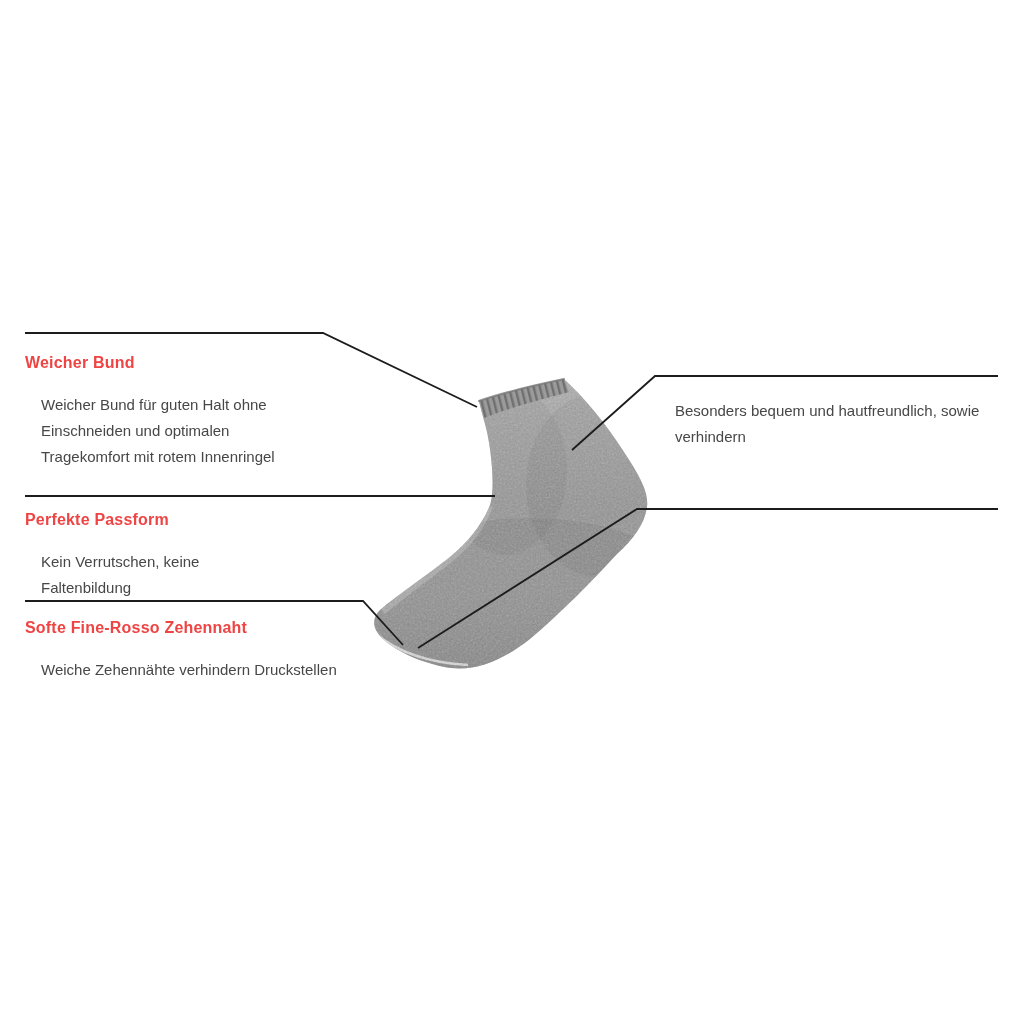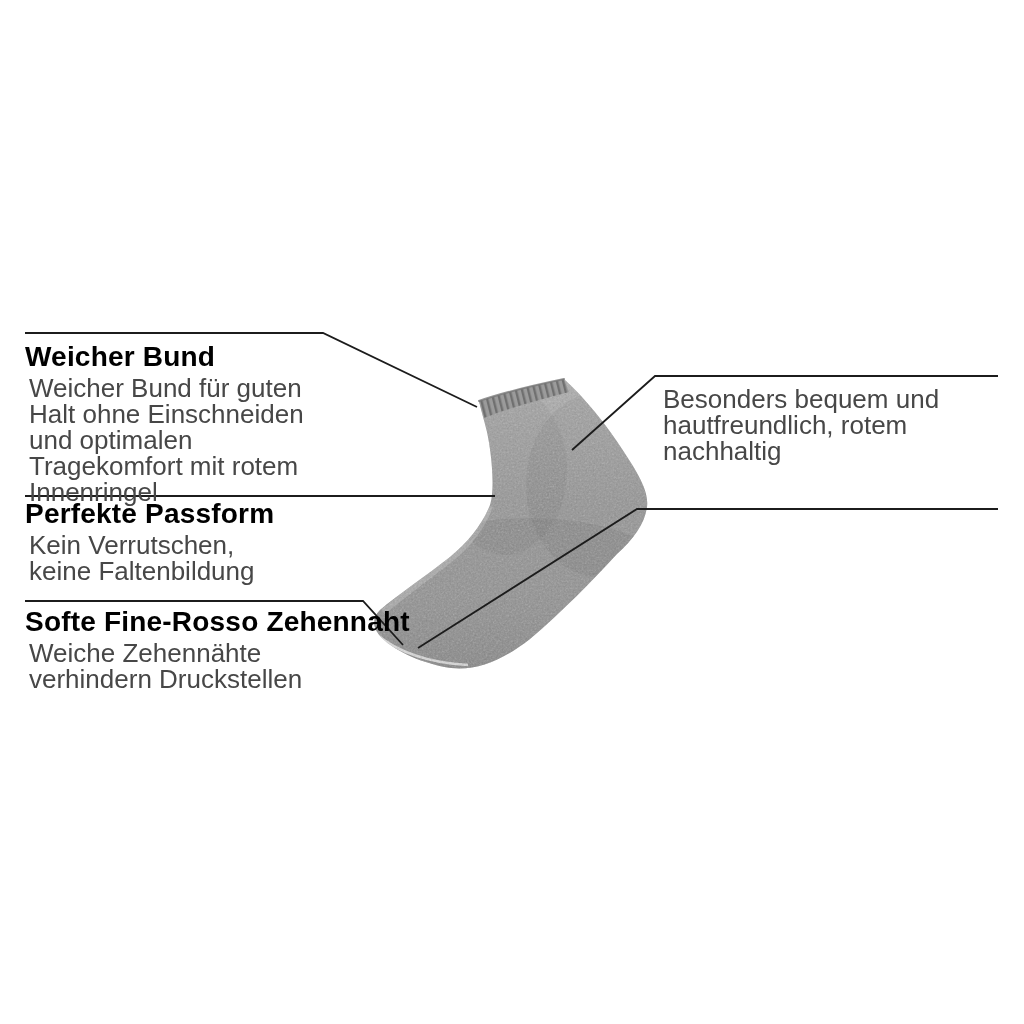--- a/index.html
+++ b/index.html
@@ -20,31 +20,31 @@
     left: 0;
     top: 0;
     width: 1024px;
     height: 1024px;
   }
   .feature {
     position: absolute;
     color: #111111;
   }
   .feature h3 {
-    margin: 0 0 5px 0;
-    font-size: 28px;
+    margin: 6px 0 5px 0;
+    font-size: 16px;
     line-height: 26px;
     font-weight: bold;
-    color: #000000;
+    color: #ef4444;
     white-space: nowrap;
     letter-spacing: 0.2px;
   }
   .feature p {
-    margin: 4px;
-    font-size: 26px;
+    margin: 16px;
+    font-size: 15px;
     line-height: 26px;
     color: #474747;
   }
   .f-weicher-bund      { left: 25px;  top: 344px; width: 312px; }
   .f-perfekte-passform { left: 25px;  top: 501px; width: 272px; }
   .f-softe-zehennaht   { left: 25px;  top: 609px; width: 352px; }
   .f-nachhaltige       { left: 659px; top: 382px; width: 360px; }
   .f-verstaerkte       { left: 659px; top: 516px; width: 354px; }
 </style>
 </head>
@@ -135,17 +135,17 @@
     <h3>Softe Fine-Rosso Zehennaht</h3>
     <p>Weiche Zehennähte verhindern Druckstellen</p>
   </div>
 
   <div class="feature f-perfekte-passform">
     <h3>Perfekte Passform</h3>
     <p>Kein Verrutschen, keine Faltenbildung</p>
   </div>
 
   <div class="feature f-nachhaltige">
-    <p>Besonders bequem und hautfreundlich, rotem nachhaltig</p>
+    <p>Besonders bequem und hautfreundlich, sowie verhindern</p>
   </div>
 
 
 </div>
 
 </body></html>

